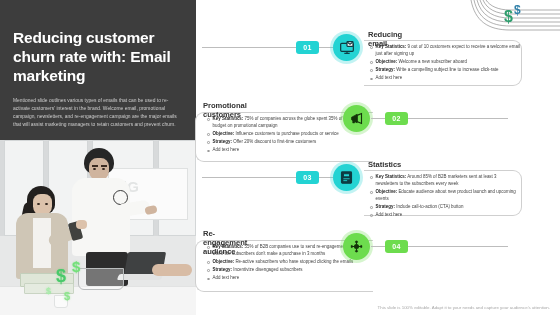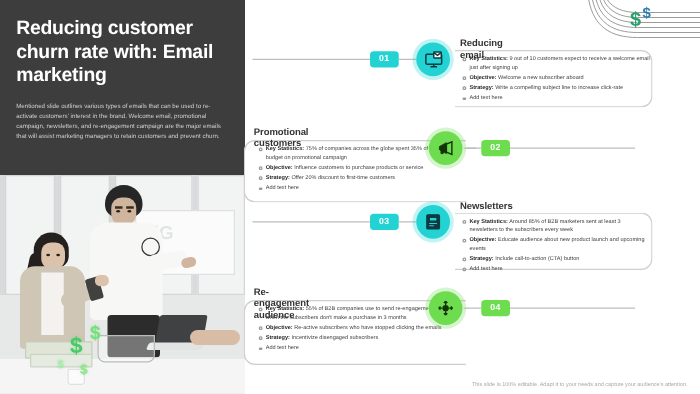--- a/index.html
+++ b/index.html
@@ -19,21 +19,21 @@
   .left-col {
     position: absolute;
     left: 0; top: 0;
     width: 196px; height: 315px;
   }
   .title-panel {
     position: absolute;
     left: 0; top: 0;
     width: 196px; height: 140px;
     background: #3d3d3d;
-    padding: 14px 13px 0 13px;
+    padding: 29px 13px 0 13px;
   }
   .slide-title {
     color: #ffffff;
     font-size: 15.5px;
     font-weight: bold;
     line-height: 1.22;
     letter-spacing: -0.2px;
   }
   .slide-desc {
     margin-top: 11px;
@@ -426,21 +426,21 @@
       <div class="icon-circle" style="left:137px; top:164px; background:#23d3d3; box-shadow:0 0 0 3px rgba(35,211,211,0.28);">
         <svg width="15" height="15" viewBox="0 0 24 24" fill="none" stroke="#0d3b42" stroke-width="1.8">
           <rect x="4" y="3" width="16" height="18" rx="1.3" fill="#0d3b42"></rect>
           <rect x="7" y="6" width="10" height="5" rx="0.6" fill="#23d3d3"></rect>
           <line x1="7" y1="14" x2="17" y2="14" stroke="#23d3d3" stroke-width="1.4"></line>
           <line x1="7" y1="17" x2="13" y2="17" stroke="#23d3d3" stroke-width="1.4"></line>
         </svg>
       </div>
 
       <div class="card card-right" style="left:168px; top:170px; width:158px; height:46px;"></div>
-      <div class="card-title" style="left:172px; top:160px;">Newsletters</div>
+      <div class="card-title" style="left:172px; top:160px;">Statistics</div>
 
       <div class="bullets" style="left:174px; top:174px; width:150px;">
         <div class="bullet">
           <span class="bullet-dot"></span>
           <span class="bullet-txt"><b>Key Statistics:</b> Around 85% of B2B marketers sent at least 3 newsletters to the subscribers every week</span>
         </div>
         <div class="bullet">
           <span class="bullet-dot"></span>
           <span class="bullet-txt"><b>Objective:</b> Educate audience about new product launch and upcoming events</span>
         </div>

